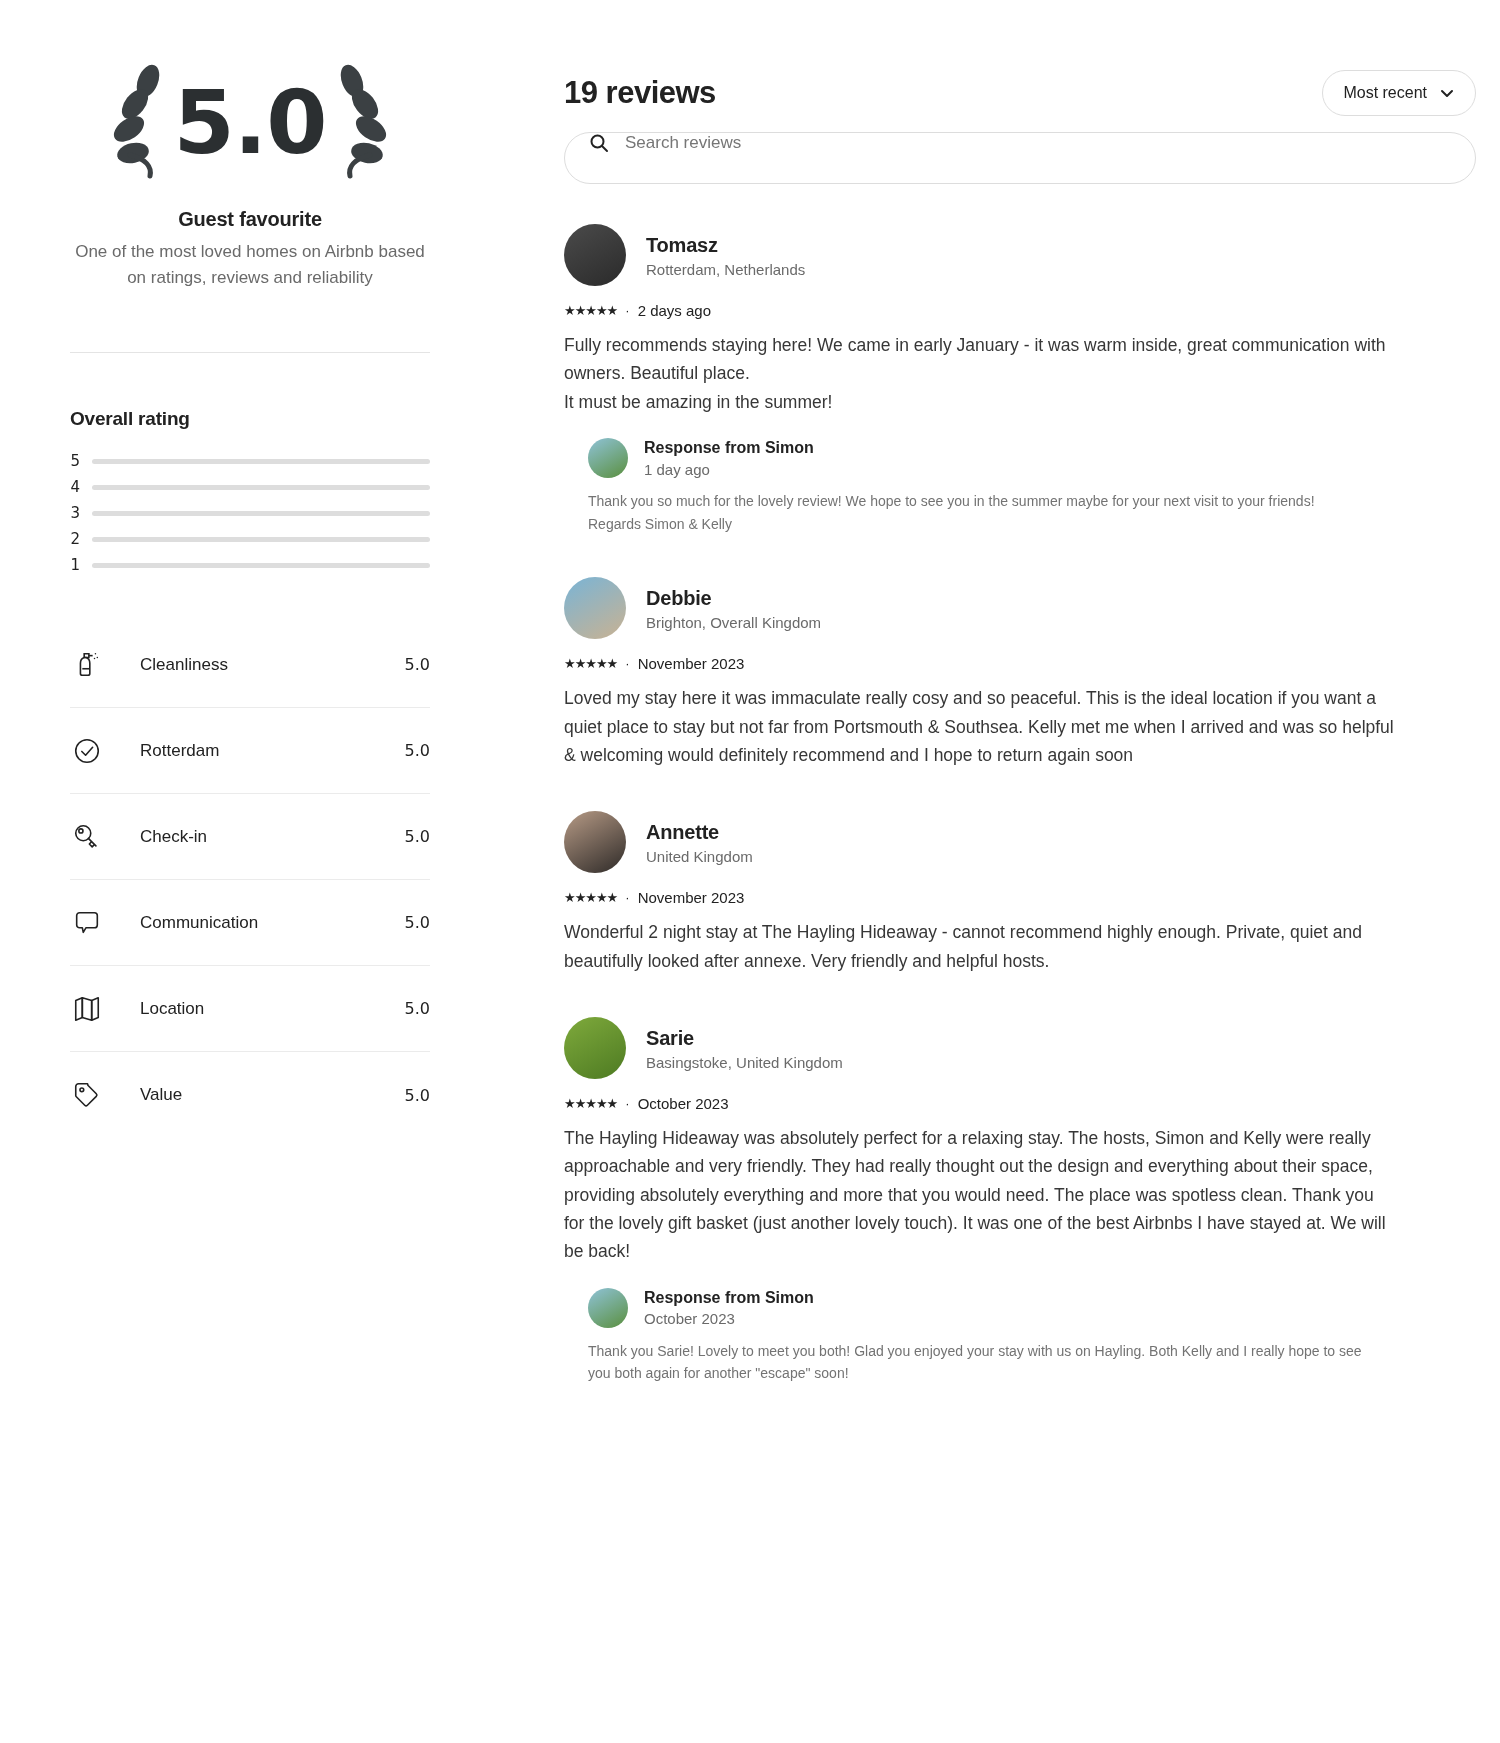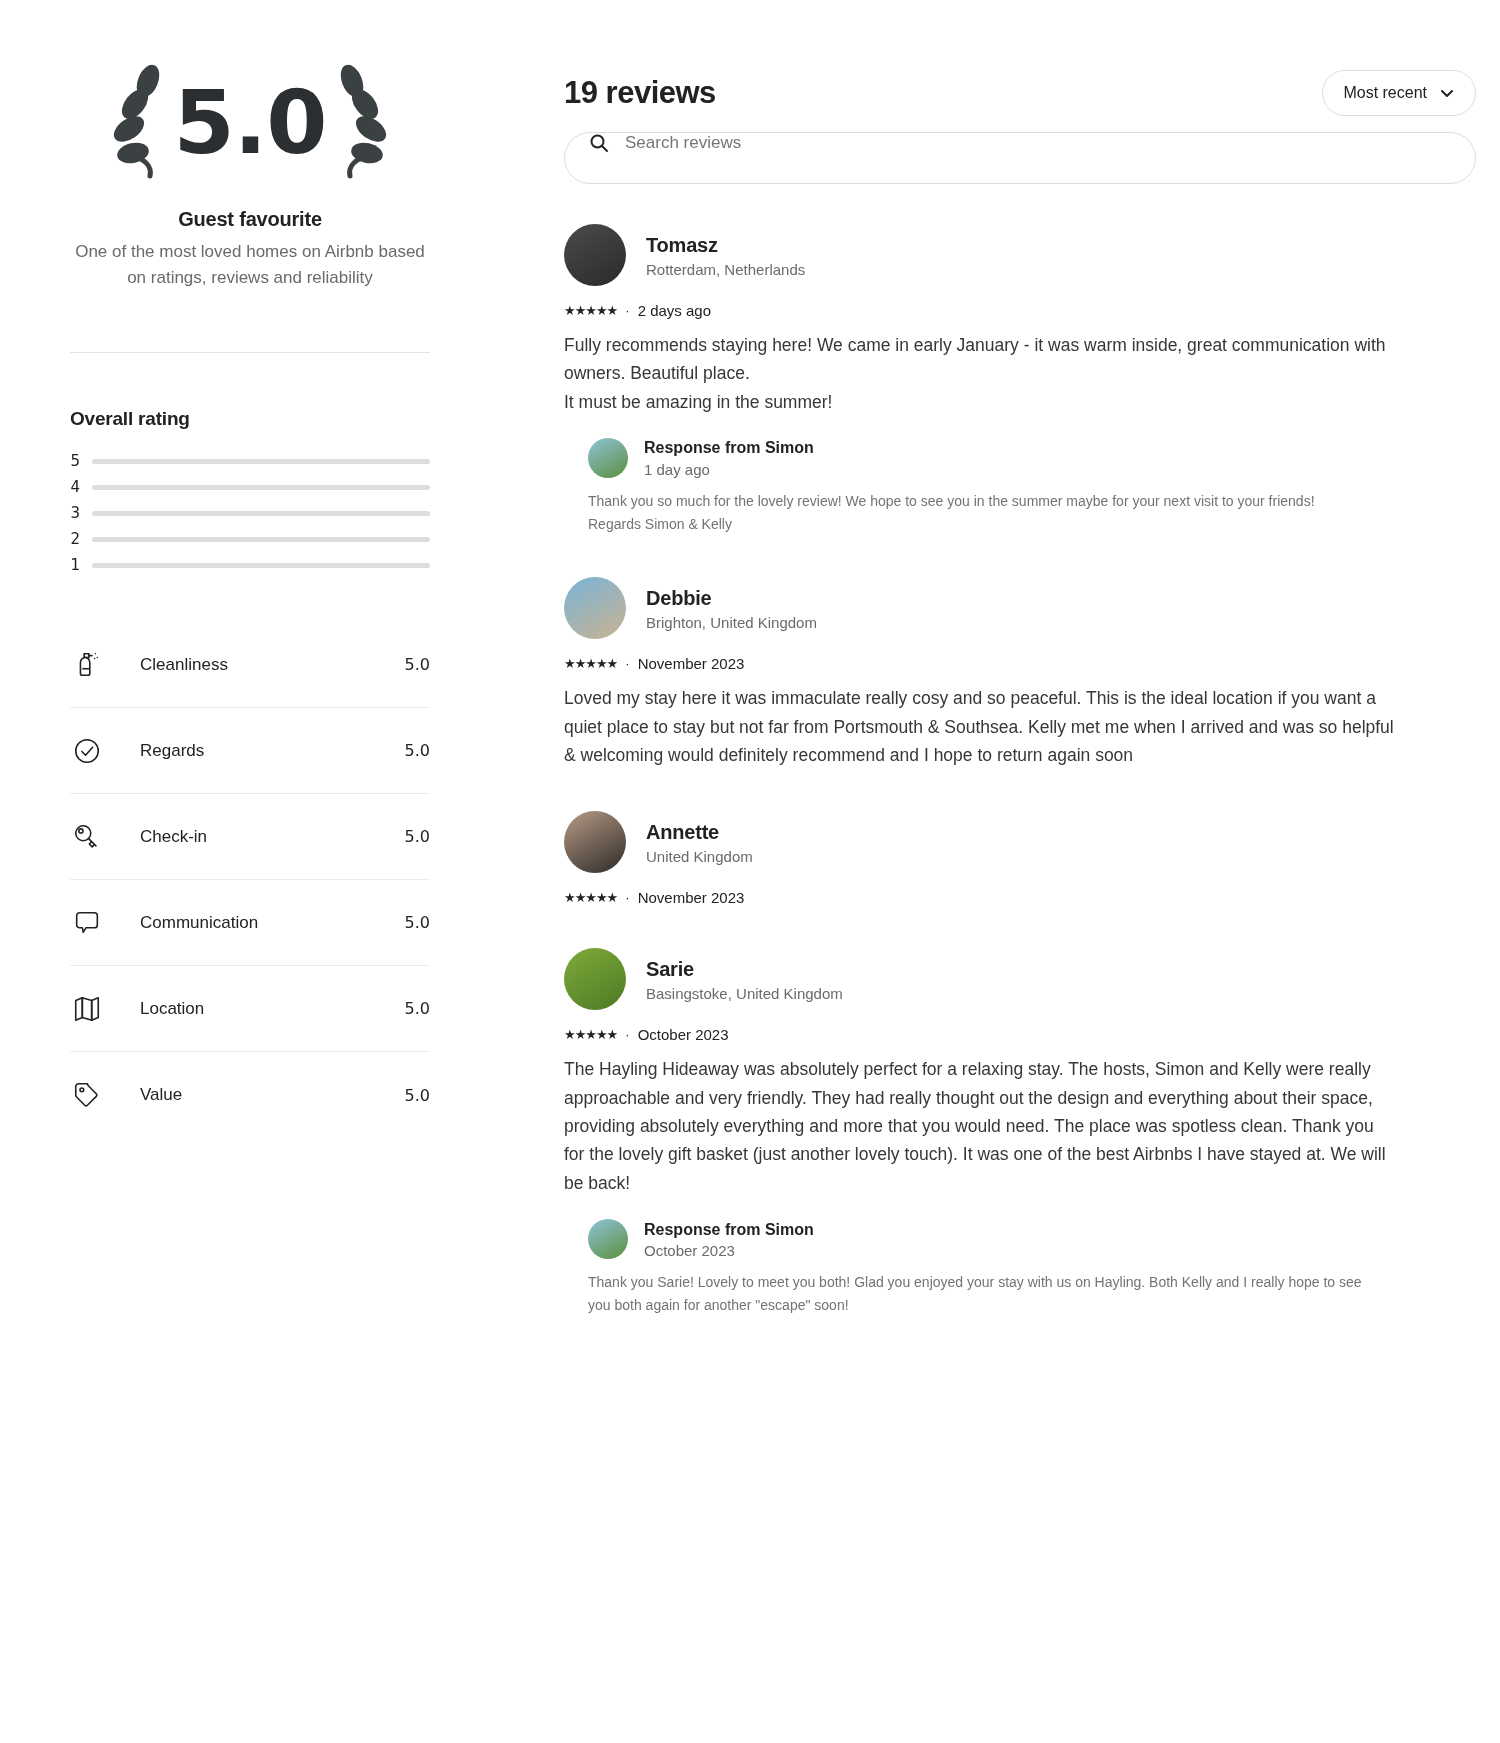--- a/index.html
+++ b/index.html
@@ -319,21 +319,21 @@
         <span class="cat-value">5.0</span>
       </div>
 
       <div class="cat-row">
         <span class="cat-icon">
           <svg width="30" height="30" viewBox="0 0 32 32" fill="none" stroke="#222" stroke-width="1.7">
             <circle cx="16" cy="16" r="12"></circle>
             <path d="M10.5 16.5l4 4 7.5-8.5" stroke-linecap="round" stroke-linejoin="round"></path>
           </svg>
         </span>
-        <span class="cat-name">Regards</span>
+        <span class="cat-name">Rotterdam</span>
         <span class="cat-value">5.0</span>
       </div>
 
       <div class="cat-row">
         <span class="cat-icon">
           <svg width="30" height="30" viewBox="0 0 32 32" fill="none" stroke="#222" stroke-width="1.7">
             <circle cx="12" cy="12" r="8"></circle>
             <circle cx="9.5" cy="9.5" r="2.2"></circle>
             <path d="M17.5 17.5l8 8" stroke-linecap="round"></path>
             <path d="M21 21l-2.5 2.5 3 3 2.5-2.5" stroke-linejoin="round"></path>
@@ -425,21 +425,21 @@
       </div>
       <div class="rsp-body">Thank you so much for the lovely review! We hope to see you in the summer maybe for your next visit to your friends!
 Regards Simon &amp; Kelly</div>
     </div>
         </div>
   <div class="review">
     <div class="rv-head">
       <div class="avatar" style="background:linear-gradient(150deg, #79b4d6, #c9b292);"></div>
       <div>
         <div class="rv-name">Debbie</div>
-        <div class="rv-loc">Brighton, United Kingdom</div>
+        <div class="rv-loc">Brighton, Overall Kingdom</div>
       </div>
     </div>
     <div class="rv-meta">
       <span class="stars">★★★★★</span>
       <span class="dot">·</span>
       <span>November 2023</span>
     </div>
     <div class="rv-body">Loved my stay here it was immaculate really cosy and so peaceful. This is the ideal location if you want a quiet place to stay but not far from Portsmouth &amp; Southsea. Kelly met me when I arrived and was so helpful &amp; welcoming would definitely recommend and I hope to return again soon</div>
         </div>
   <div class="review">
@@ -448,20 +448,21 @@
       <div>
         <div class="rv-name">Annette</div>
         <div class="rv-loc">United Kingdom</div>
       </div>
     </div>
     <div class="rv-meta">
       <span class="stars">★★★★★</span>
       <span class="dot">·</span>
       <span>November 2023</span>
     </div>
+    <div class="rv-body">Wonderful 2 night stay at The Hayling Hideaway - cannot recommend highly enough. Private, quiet and beautifully looked after annexe. Very friendly and helpful hosts.</div>
         </div>
   <div class="review">
     <div class="rv-head">
       <div class="avatar" style="background:linear-gradient(150deg, #7faa3c, #4d7a22);"></div>
       <div>
         <div class="rv-name">Sarie</div>
         <div class="rv-loc">Basingstoke, United Kingdom</div>
       </div>
     </div>
     <div class="rv-meta">

